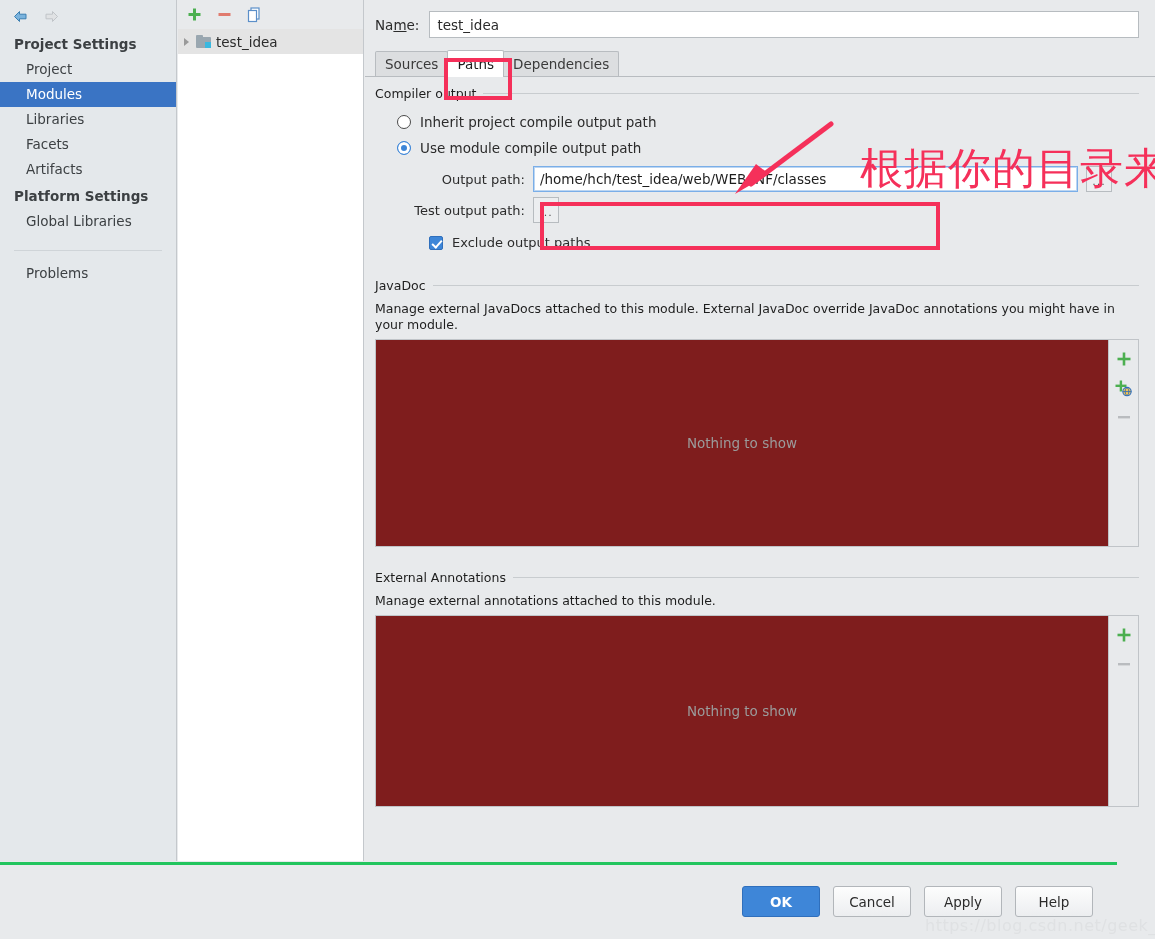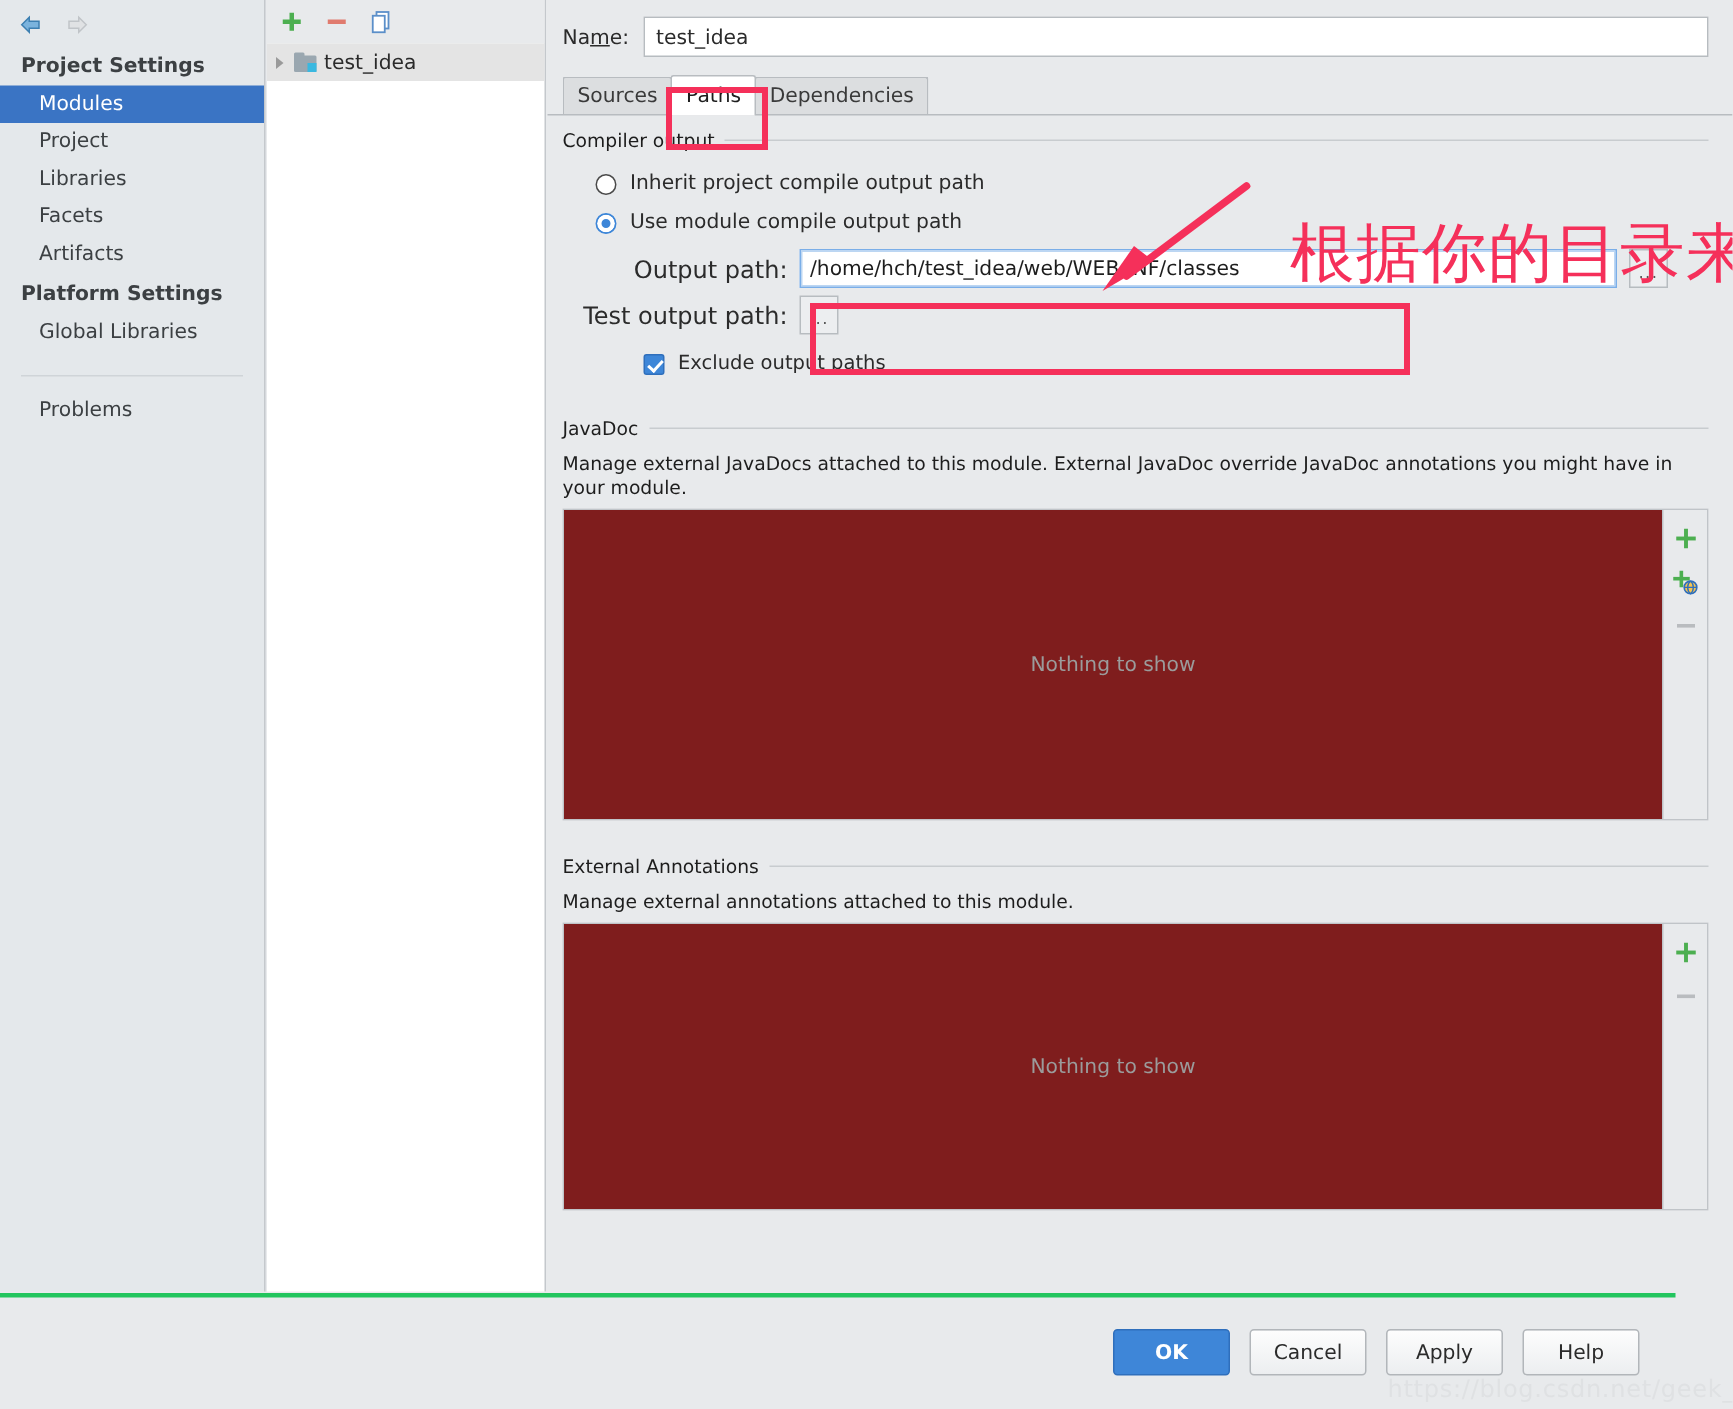--- a/index.html
+++ b/index.html
@@ -87,33 +87,33 @@
                 margin-bottom: -1px; color: #1d1d1d; }
 
   .content { padding: 9px 16px 0 10px; }
 
   .section-hdr {
     display: flex; align-items: center; gap: 7px;
     font-size: 12.5px; color: #1d1d1d; margin-bottom: 8px;
   }
   .section-hdr .line { flex: 1; height: 1px; background: #c8cccf; }
 
-  .radio-row { display: flex; align-items: flex-end; gap: 9px; padding: 5px 0 5px 22px; }
+  .radio-row { display: flex; align-items: center; gap: 9px; padding: 5px 0 5px 22px; }
   .radio {
     width: 14px; height: 14px; border-radius: 50%;
     border: 1.6px solid #4a4a4a; background: #ffffff; flex: none;
   }
   .radio.on {
     border-color: #3d86d8; background: #3d86d8;
     box-shadow: inset 0 0 0 3px #ffffff;
   }
   .radio-label { font-size: 13.5px; }
 
   .field-row { display: flex; align-items: center; gap: 8px; margin: 5px 0; }
-  .field-label { width: 150px; text-align: right; font-size: 16px; }
+  .field-label { width: 150px; text-align: right; font-size: 13px; }
   .txtfield {
     width: 545px; height: 26px; background: #ffffff;
     border: 1px solid #b7bcc0; padding: 2px 6px; font-size: 13.5px;
     font-family: inherit; color: #1d1d1d; outline: none;
   }
   .txtfield.focused { border: 1px solid #7aaee8; box-shadow: 0 0 0 1px #bcd6f2 inset; }
   .browse {
     width: 26px; height: 26px; background: #eceef0;
     border: 1px solid #b7bcc0; font-size: 11px; color: #555;
     display: flex; align-items: flex-end; justify-content: center;
@@ -189,22 +189,22 @@
       </span>
       <span class="arrow">
         <svg width="17" height="15" viewBox="0 0 17 15">
           <path d="M9.5 2.5 L14.5 7.5 L9.5 12.5 L9.5 9.8 L3 9.8 L3 5.2 L9.5 5.2 Z" fill="#e0e2e4" stroke="#c0c4c8" stroke-width="1"></path>
         </svg>
       </span>
     </div>
 
     <div>
       <div class="sb-group">Project Settings</div>
+      <div class="sb-item">Project</div>
       <div class="sb-item sel">Modules</div>
-      <div class="sb-item">Project</div>
       <div class="sb-item">Libraries</div>
       <div class="sb-item">Facets</div>
       <div class="sb-item">Artifacts</div>
     </div>
 
     <div>
       <div class="sb-group">Platform Settings</div>
       <div class="sb-item">Global Libraries</div>
     </div>
 

